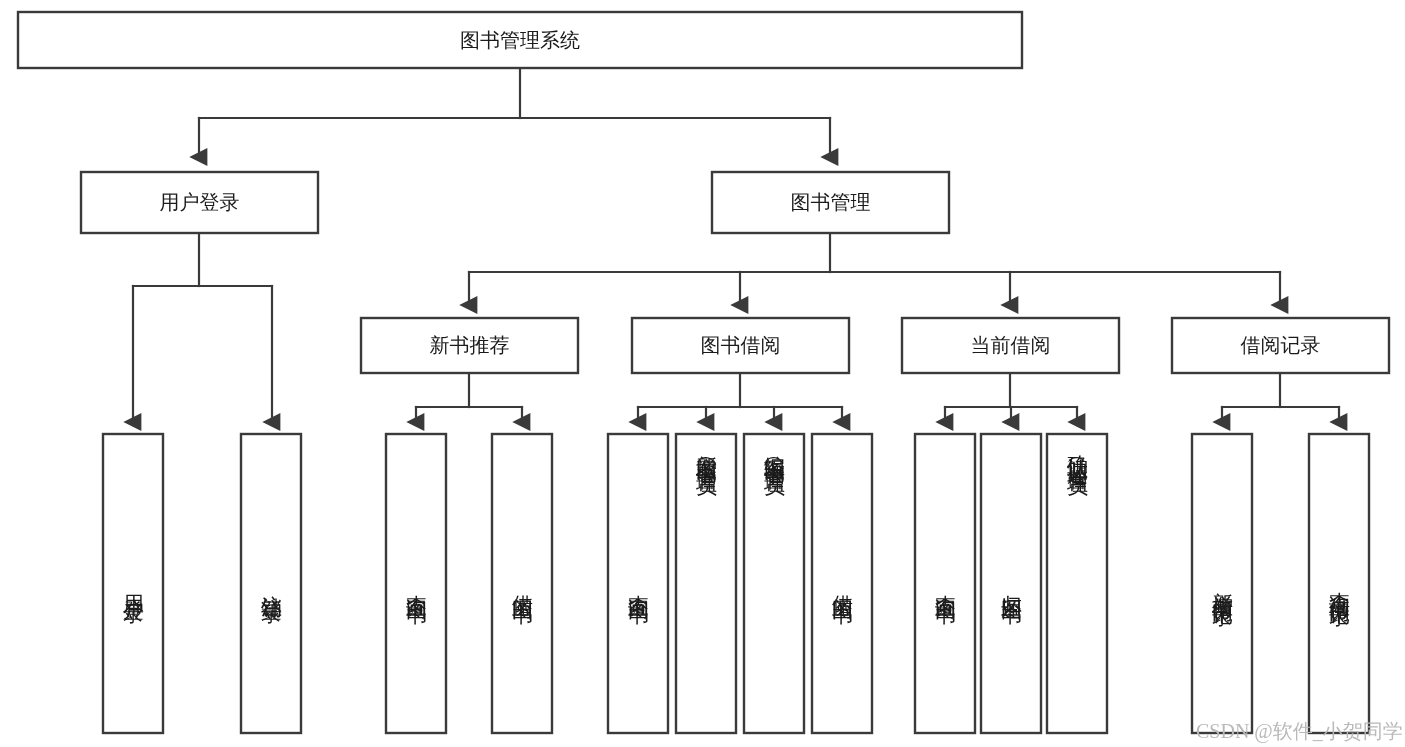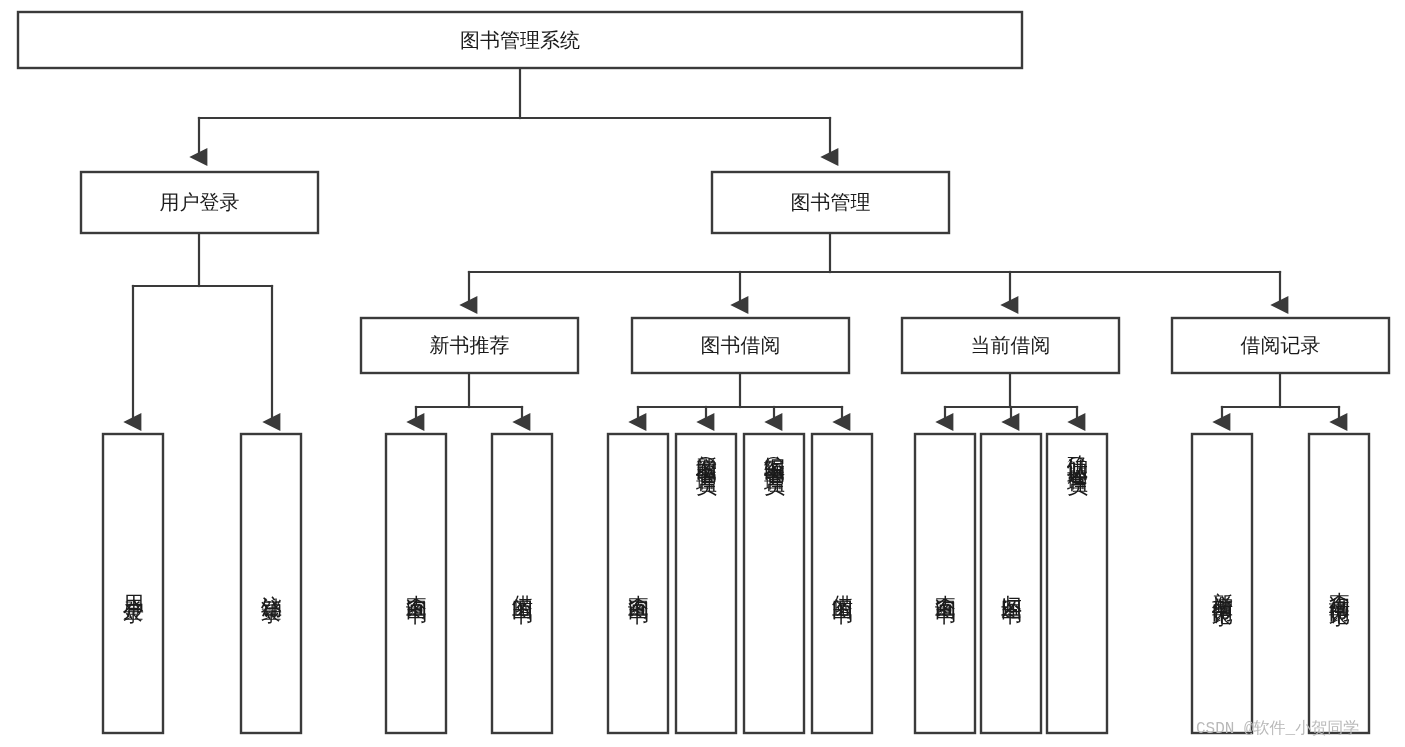--- a/index.html
+++ b/index.html
@@ -61,22 +61,22 @@
     align-items: center;
     pointer-events: none;
   }
   .vlabel.top-aligned {
     justify-content: flex-start;
     padding-top: 4px;
     box-sizing: border-box;
   }
   .watermark {
     position: absolute;
-    font-family: Liberation Mono, monospace;
-    font-size: 16px;
+    font-family: Liberation Serif, serif;
+    font-size: 20px;
     color: #b9b9b9;
     white-space: nowrap;
   }
 </style>
 </head>
 <body>
 
 <div id="diagram-root">
 
   <svg id="flow-svg" viewBox="0 0 1405 747">

